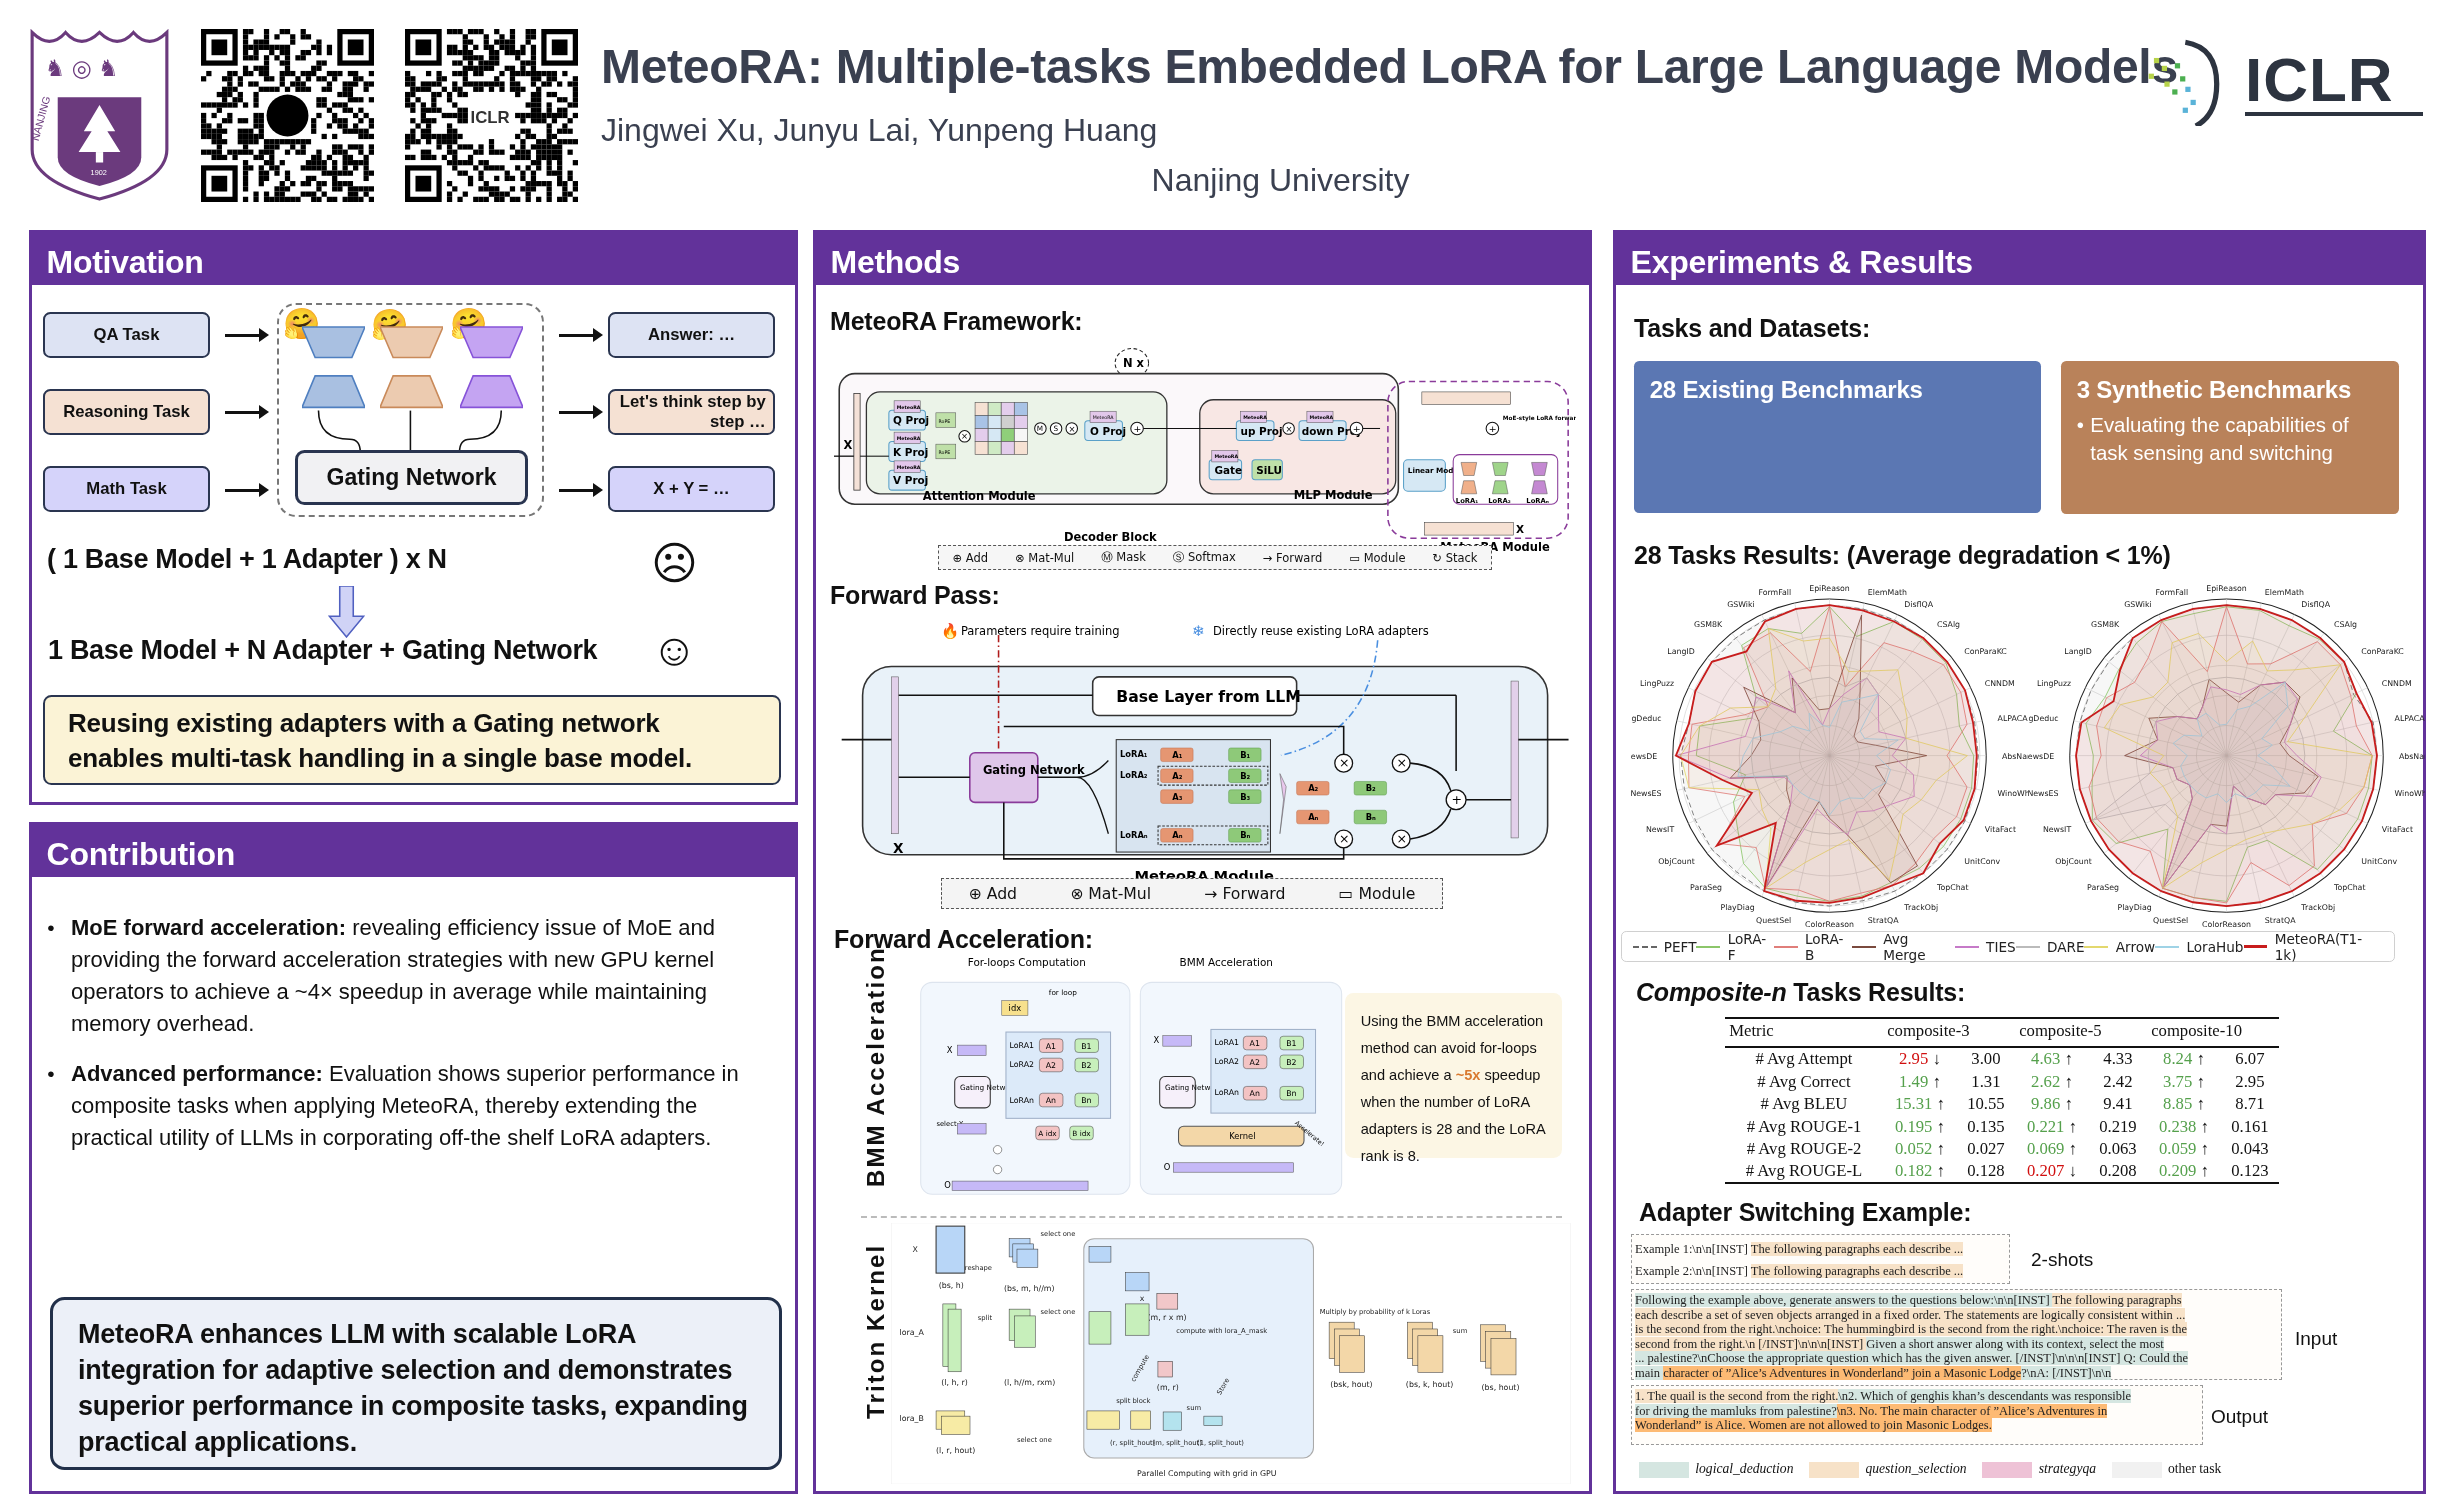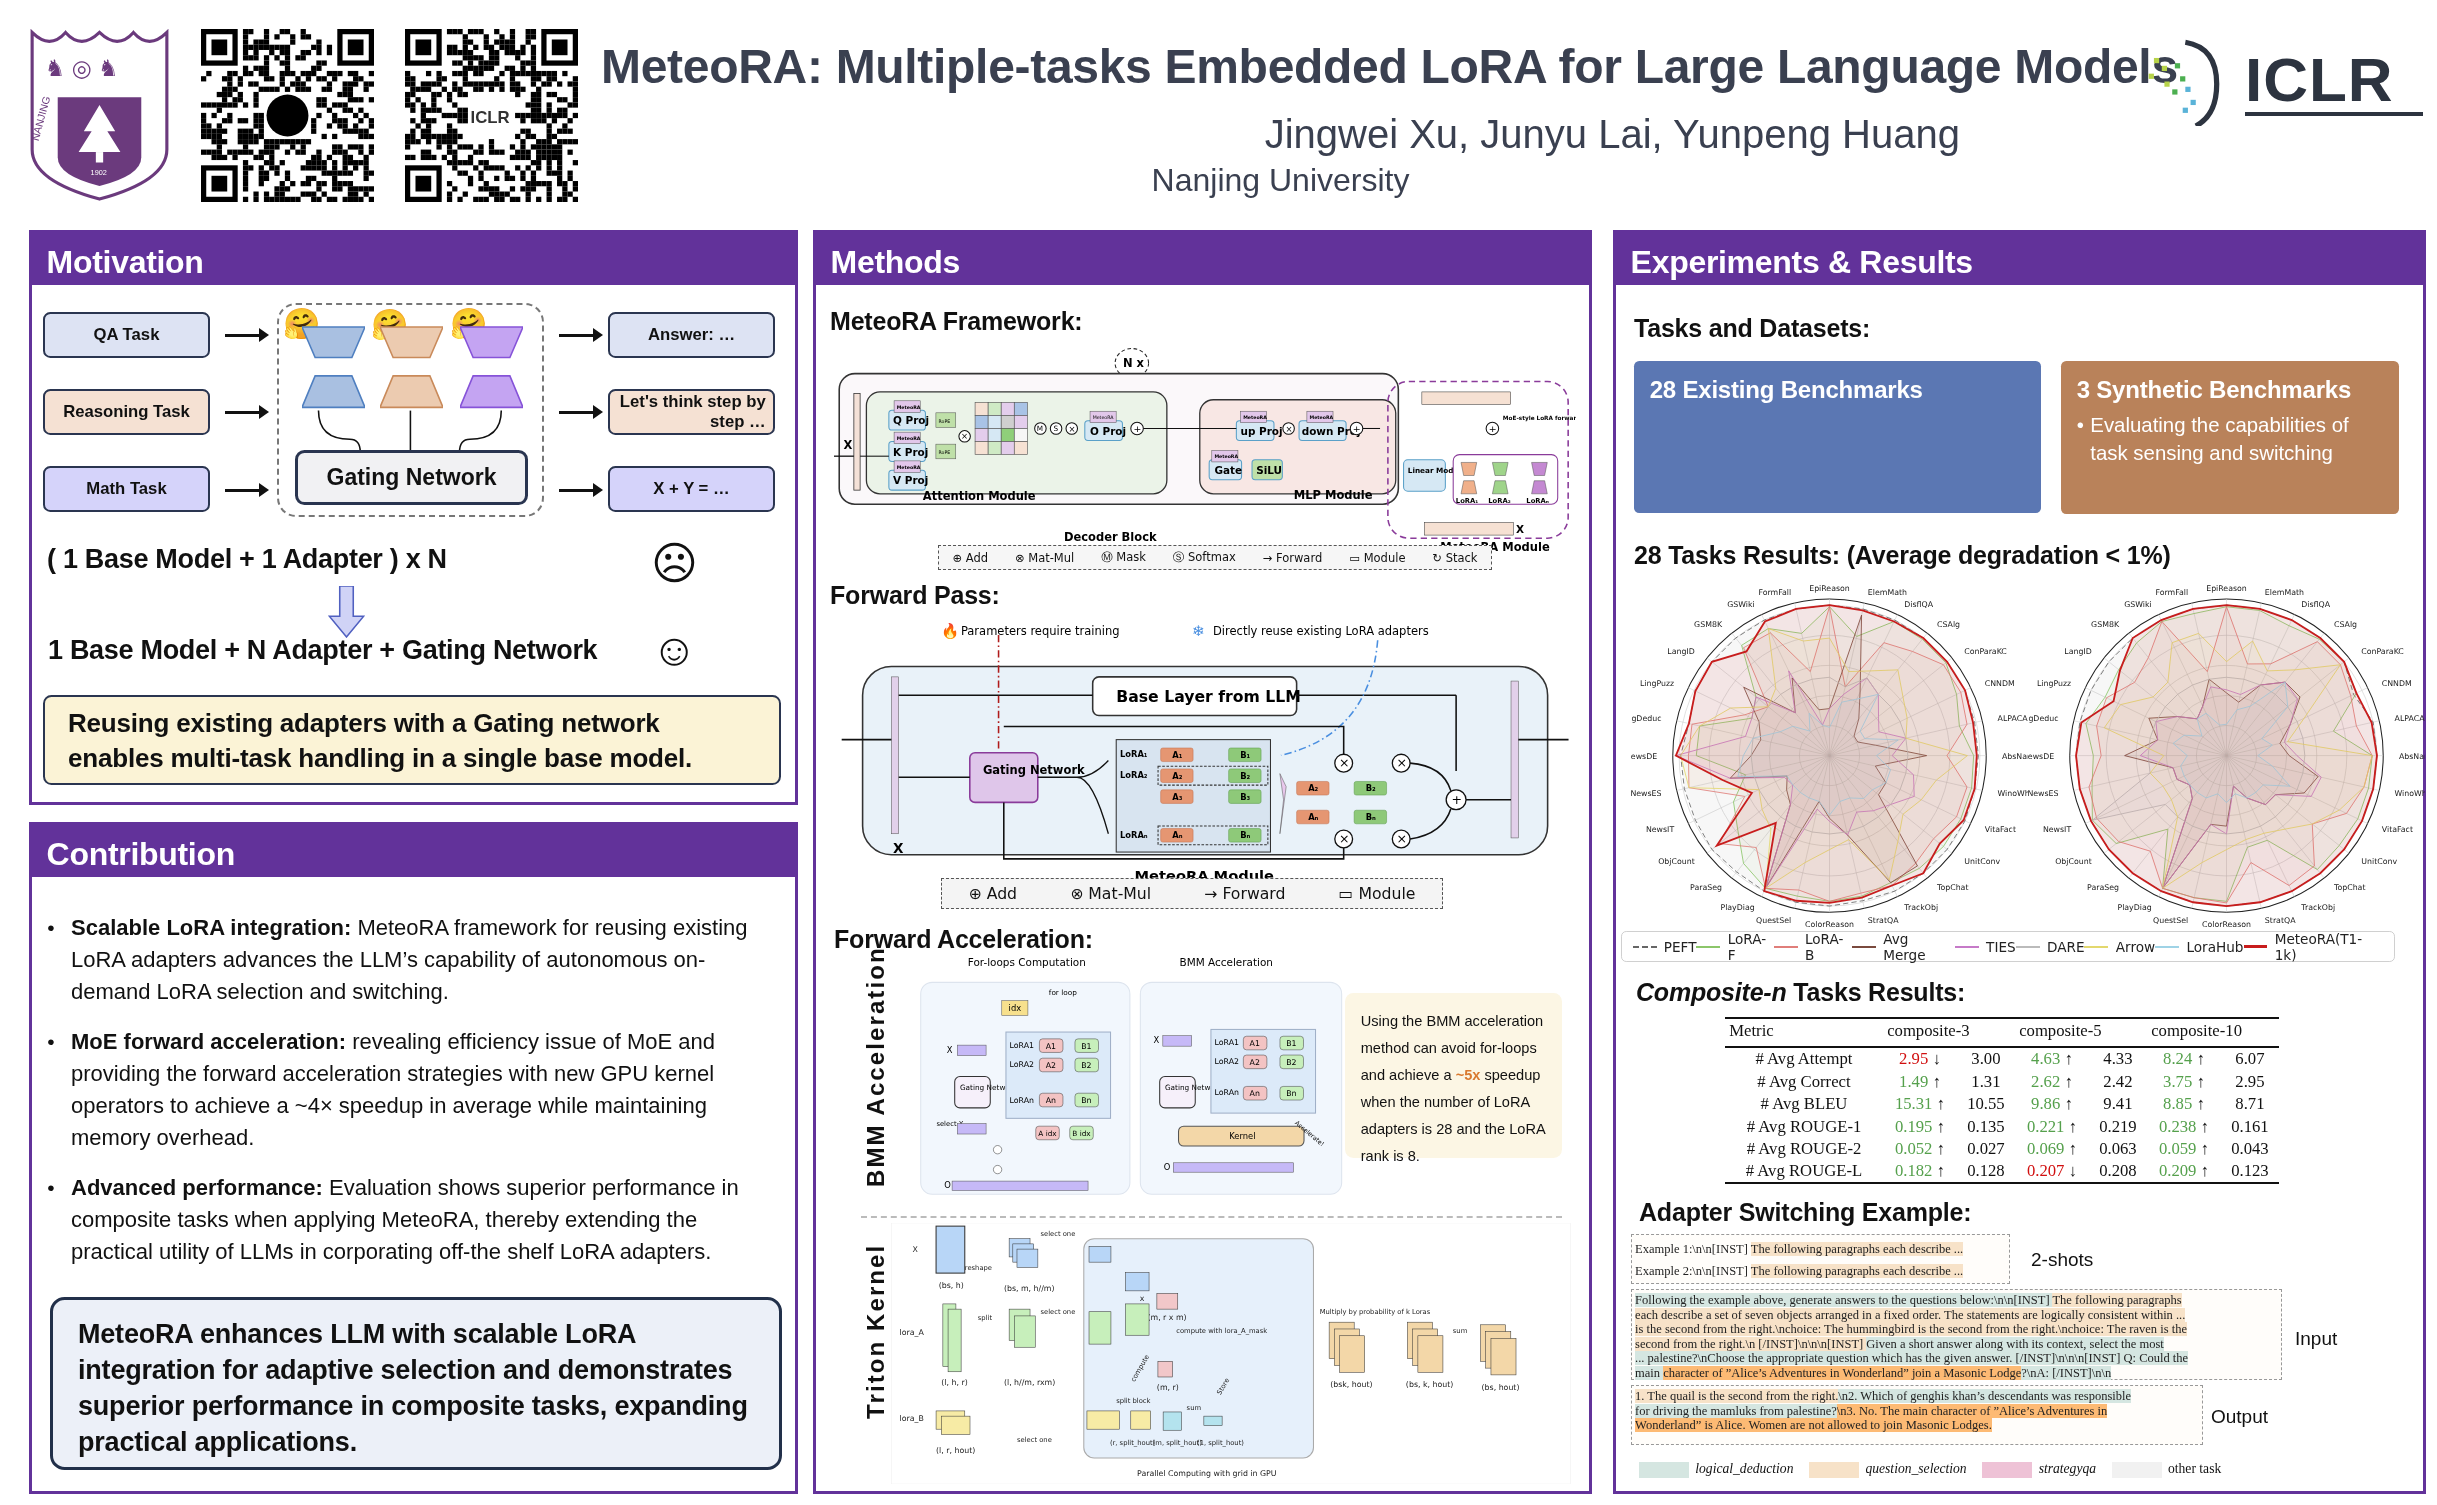--- a/index.html
+++ b/index.html
@@ -6,21 +6,21 @@
   html, body { width: 2438px; height: 1506px; background: #ffffff; overflow: hidden; }
   body { font-family: "Liberation Sans", "DejaVu Sans", sans-serif; color: #111; position: relative; }
 
   
   .header { position: absolute; left: 0; top: 0; width: 2438px; height: 220px; }
   .nju-logo { position: absolute; left: 29px; top: 29px; width: 141px; height: 173px; }
   .qr { position: absolute; top: 29px; width: 173px; height: 173px; background: #fff; }
   .qr-github { left: 201px; }
   .qr-iclr { left: 405px; }
   .title { position: absolute; left: 601px; top: 39px; width: 1516px; font-size: 48px; font-weight: bold; color: #3a4050; white-space: nowrap; letter-spacing: -0.3px; }
-  .authors { position: absolute; left: 601px; top: 112px; width: 1359px; text-align: right; font-size: 40px; color: #3a4050; }
+  .authors { position: absolute; left: 601px; top: 112px; width: 1359px; text-align: left; font-size: 32px; color: #3a4050; }
   .affil { position: absolute; left: 601px; top: 162px; width: 1359px; text-align: center; font-size: 32px; color: #3a4050; }
   .iclr-logo { position: absolute; left: 2133px; top: 37px; width: 293px; height: 89px; }
   .iclr-text { position: absolute; left: 2245px; top: 44px; font-size: 62px; font-weight: bold; color: #2d3440; letter-spacing: 1px; }
   .iclr-underline { position: absolute; left: 2245px; top: 112px; width: 178px; height: 4.2px; background: #2d3440; }
 
   
   .panel { position: absolute; border: 3.1px solid #62329a; background: #fff; }
   .panel-head { background: #62329a; color: #fff; font-weight: bold; font-size: 32px; height: 52px; padding: 10.5px 14.6px; letter-spacing: -0.3px; }
   .sub-h { position: absolute; font-weight: bold; font-size: 25px; color: #111; letter-spacing: -0.2px; }
 
@@ -983,21 +983,20 @@
   <polygon points="22,0 48,0 48,58 68,58 35,98 2,58 22,58" fill="#d0d3f6" stroke="#5060c0" stroke-width="3"></polygon>
 </svg>
 <div class="formula" style="left:48px; top:635px;">1 Base Model + N Adapter + Gating Network</div>
 <div class="face" style="left:651px; top:627px;">☺</div>
 <div class="highlight-box">Reusing existing adapters with a Gating network enables multi-task handling in a single base model.</div>
 
 <div class="panel" style="left:29px; top:822px; width:769px; height:672px;">
   <div class="panel-head">Contribution</div>
 </div>
 <ul class="contrib-list">
-  <li><b>Scalable LoRA integration:</b><span> MeteoRA framework for reusing existing LoRA adapters advances the LLM’s capability of autonomous on-demand LoRA selection and switching.</span></li>
   <li><b>MoE forward acceleration:</b><span> revealing efficiency issue of MoE and providing the forward acceleration strategies with new GPU kernel operators to achieve a ~4× speedup in average while maintaining memory overhead.</span></li>
   <li><b>Advanced performance:</b><span> Evaluation shows superior performance in composite tasks when applying MeteoRA, thereby extending the practical utility of LLMs in corporating off-the shelf LoRA adapters.</span></li>
 </ul>
 <div class="summary-box">MeteoRA enhances LLM with scalable LoRA integration for adaptive selection and demonstrates superior performance in composite tasks, expanding practical applications.</div>
 
 <div class="panel" style="left:813px; top:230px; width:779px; height:1264px;">
   <div class="panel-head">Methods</div>
 </div>
 
 <div class="sub-h" style="left:830px; top:307px;">MeteoRA Framework:</div>

